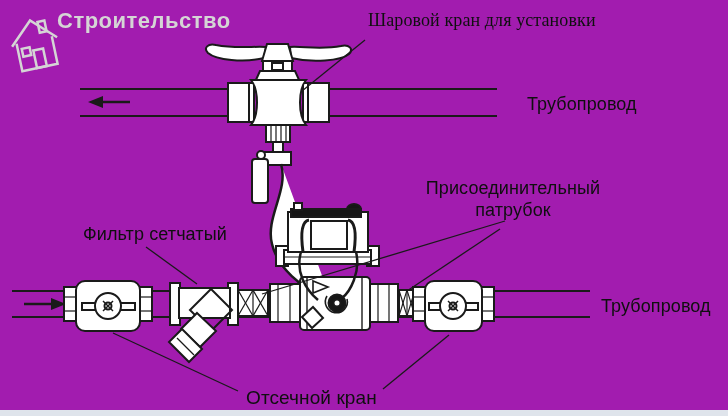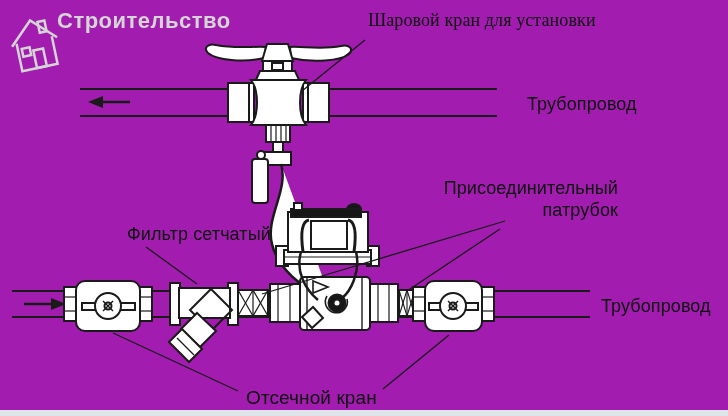--- a/index.html
+++ b/index.html
@@ -206,25 +206,25 @@
   <div class="watermark">
     <div>Строительство</div>
   </div>
 
   <div class="lbl" style="left:368px;top:9px;font-family:Liberation Serif, serif;">
     <div>Шаровой кран для установки</div>
   </div>
 
   <div class="lbl" style="left:527px;top:93px;">Трубопровод</div>
 
-  <div class="lbl center" style="left:408px;top:177px;width:210px;text-align:right;">
+  <div class="lbl center" style="left:408px;top:177px;width:210px;">
     <div>Присоединительный</div>
     <div>патрубок</div>
   </div>
 
-  <div class="lbl" style="left:83px;top:223px;margin-left:44px;">Фильтр сетчатый</div>
+  <div class="lbl" style="left:83px;top:223px;">Фильтр сетчатый</div>
 
   <div class="lbl" style="left:246px;top:387px;font-size:19px;">Отсечной кран</div>
 
   <div class="lbl" style="left:601px;top:295px;">Трубопровод</div>
 
   <div class="footer-strip"></div>
 </div>
 
 </body></html>

